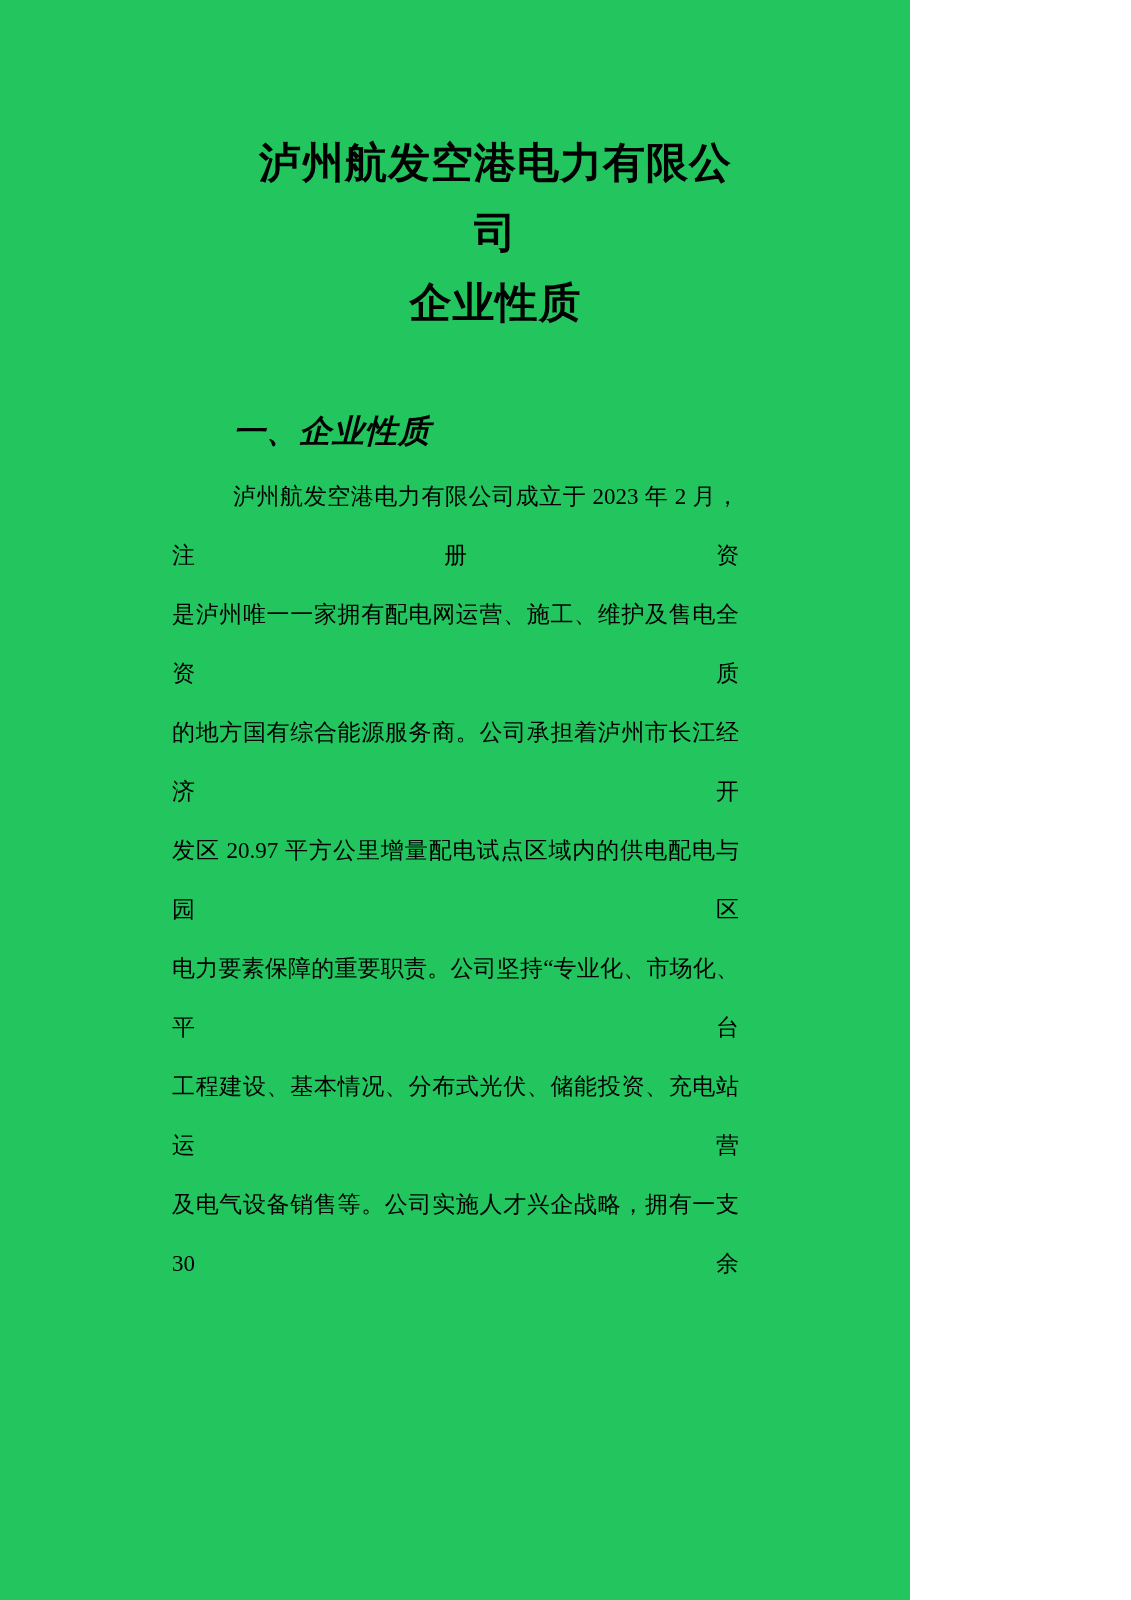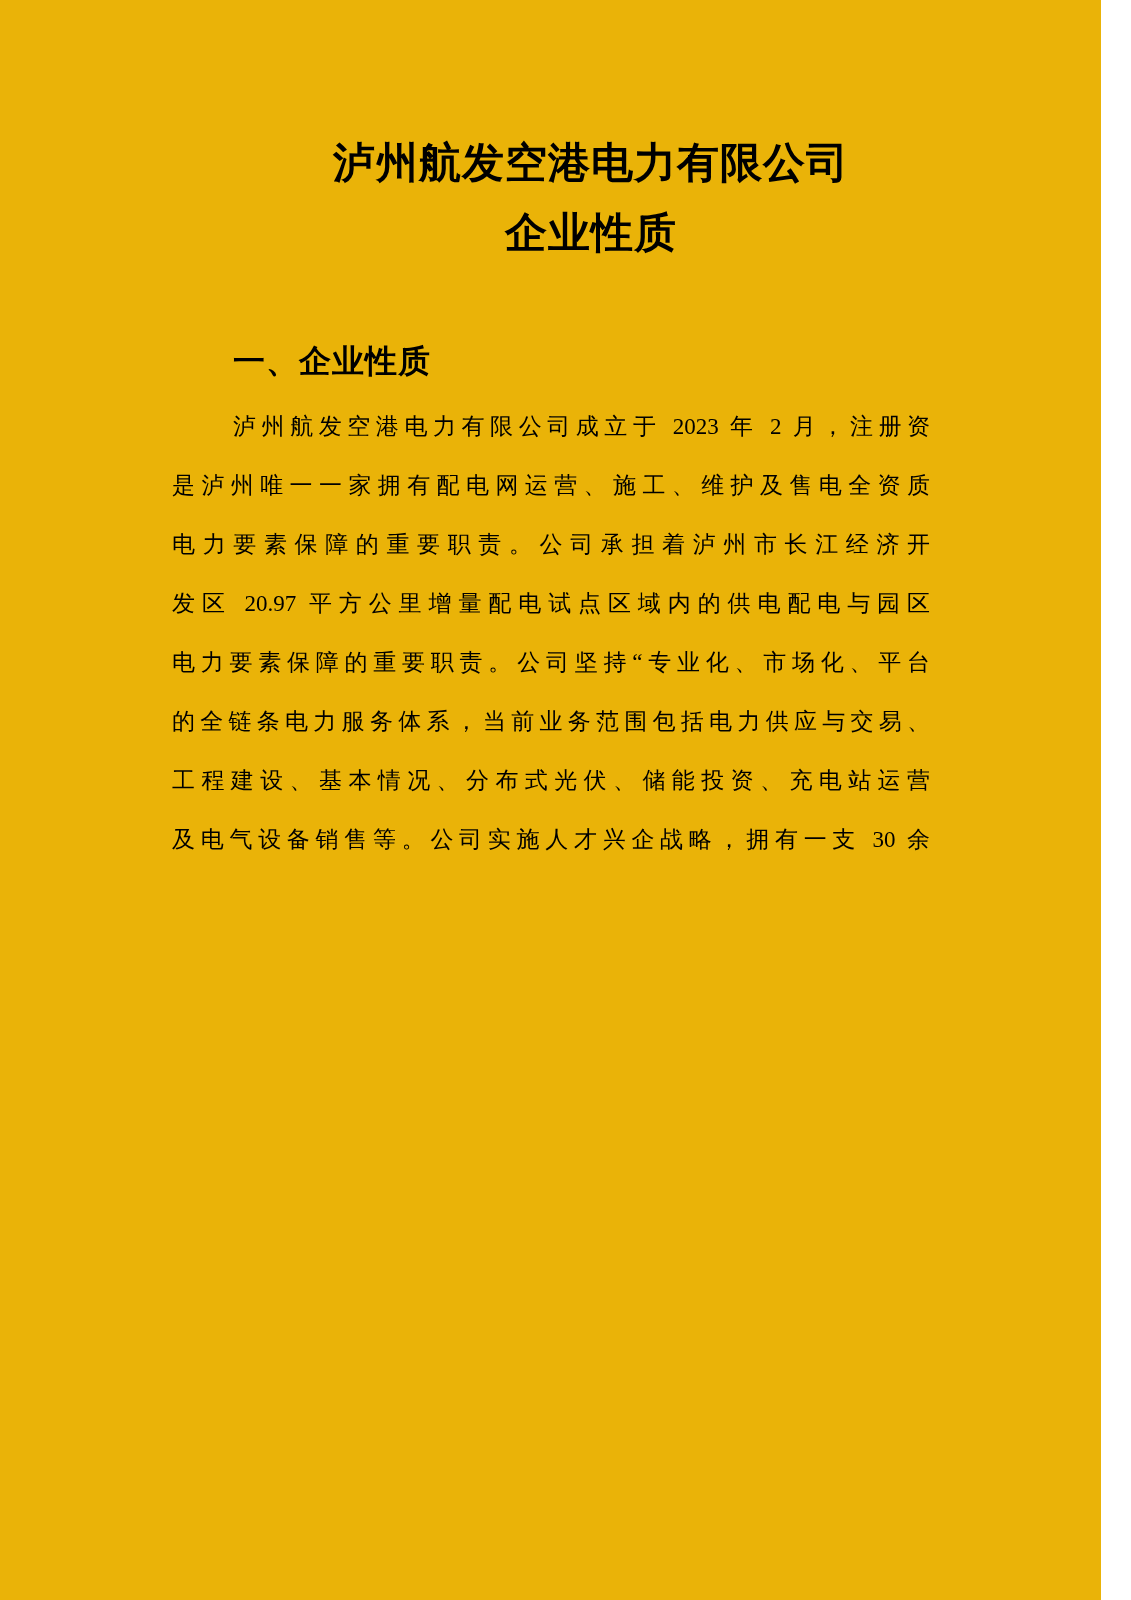--- a/index.html
+++ b/index.html
@@ -2,24 +2,24 @@
 <html><head>
 <meta charset="utf-8">
 <style>
   html, body {
     margin: 0;
     padding: 0;
     background: #ffffff;
   }
   .page {
     position: relative;
-    width: 1101px;
+    width: 910px;
     height: 1600px;
     box-sizing: border-box;
-    background: #eab308;
+    background: #22c55e;
     color: #000000;
     padding: 0 171px 0 172px;
     overflow: hidden;
     font-family: "Liberation Serif", "DejaVu Serif", serif;
   }
   .doc-title {
     margin: 128px 0 0 0;
     padding-left: 80px;           
     text-align: center;
     font-family: "Liberation Serif", "DejaVu Serif", serif;
@@ -30,21 +30,21 @@
   }
   .sec-heading {
     margin: 0;
     padding-left: 61px;           
     font-family: "Liberation Sans", "DejaVu Sans", sans-serif;
     font-weight: 700;
     font-size: 32px;
     line-height: 44px;
     letter-spacing: 1px;
   }
-  .sec-heading.h1 { margin-top: 71px; }
+  .sec-heading.h1 { margin-top: 71px; font-style: italic; }
   .body-para { margin-top: 14px; }
   .body-line {
     font-size: 23px;
     line-height: 59px;
     text-align: justify;
     text-align-last: justify;
     text-justify: inter-character;
     white-space: normal;
   }
   .body-line.first { text-indent: 61px; }
@@ -57,22 +57,21 @@
   <div class="doc-title">
     <div>泸州航发空港电力有限公司</div>
     <div>企业性质</div>
   </div>
 
   <div class="sec-heading h1">一、企业性质</div>
 
   <div class="body-para">
     <div class="body-line first">泸州航发空港电力有限公司成立于 2023 年 2 月，注册资</div>
     <div class="body-line">是泸州唯一一家拥有配电网运营、施工、维护及售电全资质</div>
-    <div class="body-line">电力要素保障的重要职责。公司承担着泸州市长江经济开</div>
+    <div class="body-line">的地方国有综合能源服务商。公司承担着泸州市长江经济开</div>
     <div class="body-line">发区 20.97 平方公里增量配电试点区域内的供电配电与园区</div>
     <div class="body-line">电力要素保障的重要职责。公司坚持“专业化、市场化、平台</div>
-    <div class="body-line">的全链条电力服务体系，当前业务范围包括电力供应与交易、</div>
     <div class="body-line">工程建设、基本情况、分布式光伏、储能投资、充电站运营</div>
     <div class="body-line">及电气设备销售等。公司实施人才兴企战略，拥有一支 30 余</div>
 
   </div>
 
 </div>
 
 </body></html>

